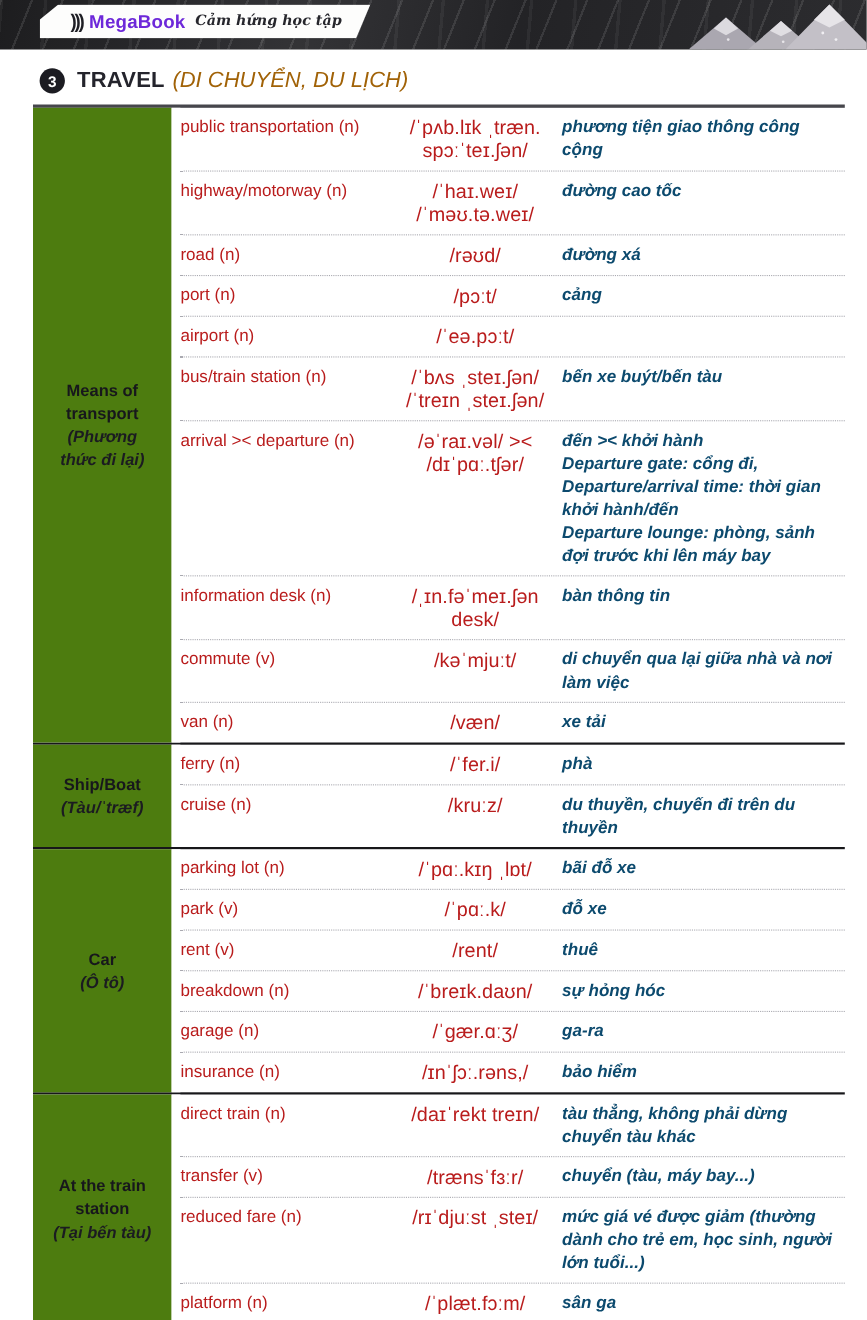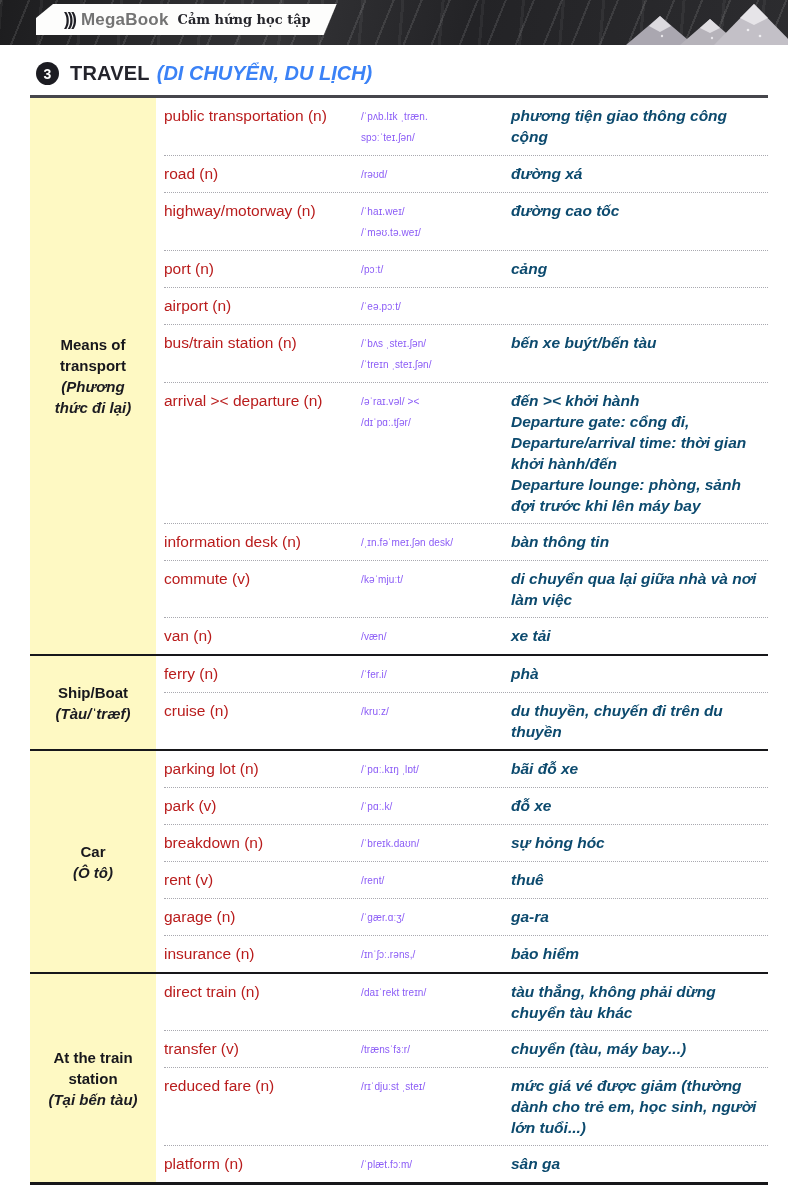--- a/index.html
+++ b/index.html
@@ -29,57 +29,57 @@
     background: #fdfdfc;
     display: flex; align-items: center;
     padding: 0 26px 0 28px;
     clip-path: polygon(17px 0, 100% 0, calc(100% - 13px) 100%, 0 100%, 0 14px);
     box-shadow: 0 1px 2px rgba(0,0,0,0.4);
   }
   .brand-arrows {
     font-weight: 900; font-size: 17px; letter-spacing: -2px;
     color: #1e1e24; margin-right: 6px; transform: scaleY(1.05);
   }
-  .brand-name { font-weight: 700; font-size: 17px; color: #737373; letter-spacing: 0.2px; }
+  .brand-name { font-weight: 700; font-size: 17px; color: #6d28d9; letter-spacing: 0.2px; }
   .brand-tagline {
     font-family: "DejaVu Serif", serif;
-    font-weight: 700;
+    font-style: italic; font-weight: 700;
     font-size: 13px; color: #26262c; margin-left: 9px;
   }
   .mountains { position: absolute; right: 0; bottom: 0; display: block; }
 
   
   .section-heading {
     display: flex; align-items: center;
     margin: 17px 0 10px 36px;
   }
   .section-num {
     width: 23px; height: 23px; border-radius: 50%;
     background: #1c1c22; color: #ffffff;
     font-weight: 700; font-size: 14px;
     display: flex; align-items: center; justify-content: center;
     margin-right: 11px; flex: none;
   }
   .section-title { font-weight: 800; font-size: 20px; color: #24242c; letter-spacing: 0.2px; }
-  .section-subtitle { font-weight: 700; font-style: italic; font-size: 20px; color: #3b82f6; margin-left: 7px; }
+  .section-subtitle { font-weight: 400; font-style: italic; font-size: 20px; color: #a16207; margin-left: 7px; }
 
   
   .vocab-table {
     margin-left: 30px;
     width: 738px;
     border-top: 3px solid #46464c;
     border-bottom: 3px solid #17171a;
   }
   .group {
     display: grid;
     grid-template-columns: 126px 8px 1fr;
   }
   .group + .group { border-top: 2px solid #17171a; }
   .cat-cell {
-    background: #fef9c3;
+    background: #4d7c0f;
     display: flex; flex-direction: column;
     justify-content: center; align-items: center;
     text-align: center;
     padding: 2px 13px;
   }
   .cat-label { font-weight: 700; font-size: 15px; line-height: 21px; color: #17171c; }
   .cat-note  { font-weight: 600; font-style: italic; font-size: 15px; line-height: 21px; color: #1b1b21; }
   .gap-col { background: #ffffff; }
   .rows { display: flex; flex-direction: column; }
   .row {
@@ -87,23 +87,23 @@
     grid-template-columns: 197px 150px 1fr;
     padding: 7px 0;
     align-items: start;
   }
   .row + .row { border-top: 1px dotted #a9a9b0; }
   .word-cell {
     font-size: 15.5px; font-weight: 500; line-height: 21px;
     color: #b91c1c; padding-right: 10px;
   }
   .ipa-cell {
-    font-size: 10px; font-weight: 400; line-height: 21px;
-    color: #8b5cf6; letter-spacing: 0.1px;
-    white-space: pre-line; padding-right: 8px; padding-top: 1px;
+    font-size: 18px; font-weight: 400; line-height: 21px;
+    color: #b91c1c; letter-spacing: 0.1px;
+    white-space: pre-line; padding-right: 8px; padding-top: 1px; text-align: center;
   }
   .meaning-cell {
     font-style: italic; font-weight: 600; font-size: 15.5px; line-height: 21px;
     color: #0c4a6e; white-space: pre-line; padding-right: 8px;
   }
 </style>
 </head>
 <body>
 
 <div class="banner">
@@ -140,29 +140,29 @@
     </div>
     <div class="gap-col"></div>
     <div class="rows">
         <div class="row">
     <div class="word-cell">public transportation (n)</div>
     <div class="ipa-cell">/ˈpʌb.lɪk ˌtræn.
 spɔːˈteɪ.ʃən/</div>
     <div class="meaning-cell">phương tiện giao thông công cộng</div>
   </div>
         <div class="row">
-    <div class="word-cell">road (n)</div>
-    <div class="ipa-cell">/rəʊd/</div>
-    <div class="meaning-cell">đường xá</div>
-  </div>
-        <div class="row">
     <div class="word-cell">highway/motorway (n)</div>
     <div class="ipa-cell">/ˈhaɪ.weɪ/
 /ˈməʊ.tə.weɪ/</div>
     <div class="meaning-cell">đường cao tốc</div>
+  </div>
+        <div class="row">
+    <div class="word-cell">road (n)</div>
+    <div class="ipa-cell">/rəʊd/</div>
+    <div class="meaning-cell">đường xá</div>
   </div>
         <div class="row">
     <div class="word-cell">port (n)</div>
     <div class="ipa-cell">/pɔːt/</div>
     <div class="meaning-cell">cảng</div>
   </div>
         <div class="row">
     <div class="word-cell">airport (n)</div>
     <div class="ipa-cell">/ˈeə.pɔːt/</div>
   </div>
@@ -228,30 +228,30 @@
     <div class="word-cell">parking lot (n)</div>
     <div class="ipa-cell">/ˈpɑː.kɪŋ ˌlɒt/</div>
     <div class="meaning-cell">bãi đỗ xe</div>
   </div>
         <div class="row">
     <div class="word-cell">park (v)</div>
     <div class="ipa-cell">/ˈpɑː.k/</div>
     <div class="meaning-cell">đỗ xe</div>
   </div>
         <div class="row">
+    <div class="word-cell">rent (v)</div>
+    <div class="ipa-cell">/rent/</div>
+    <div class="meaning-cell">thuê</div>
+  </div>
+        <div class="row">
     <div class="word-cell">breakdown (n)</div>
     <div class="ipa-cell">/ˈbreɪk.daʊn/</div>
     <div class="meaning-cell">sự hỏng hóc</div>
   </div>
         <div class="row">
-    <div class="word-cell">rent (v)</div>
-    <div class="ipa-cell">/rent/</div>
-    <div class="meaning-cell">thuê</div>
-  </div>
-        <div class="row">
     <div class="word-cell">garage (n)</div>
     <div class="ipa-cell">/ˈgær.ɑːʒ/</div>
     <div class="meaning-cell">ga-ra</div>
   </div>
         <div class="row">
     <div class="word-cell">insurance (n)</div>
     <div class="ipa-cell">/ɪnˈʃɔː.rəns,/</div>
     <div class="meaning-cell">bảo hiểm</div>
   </div>
       </div>

